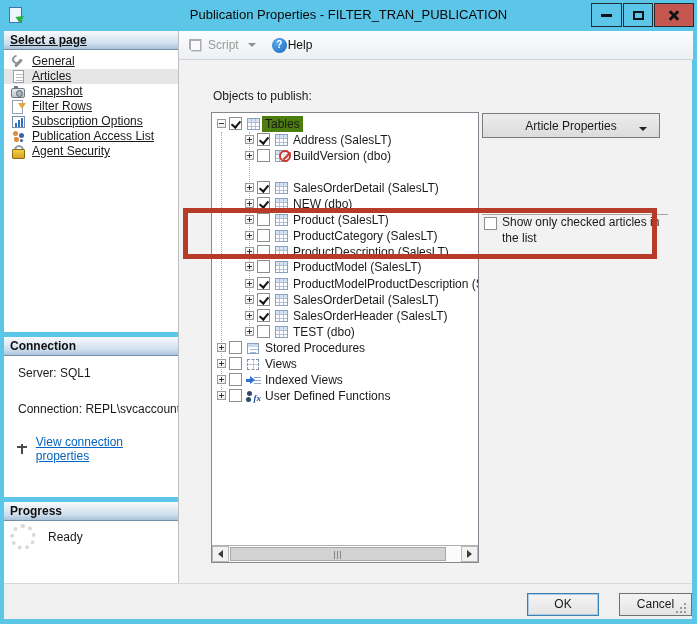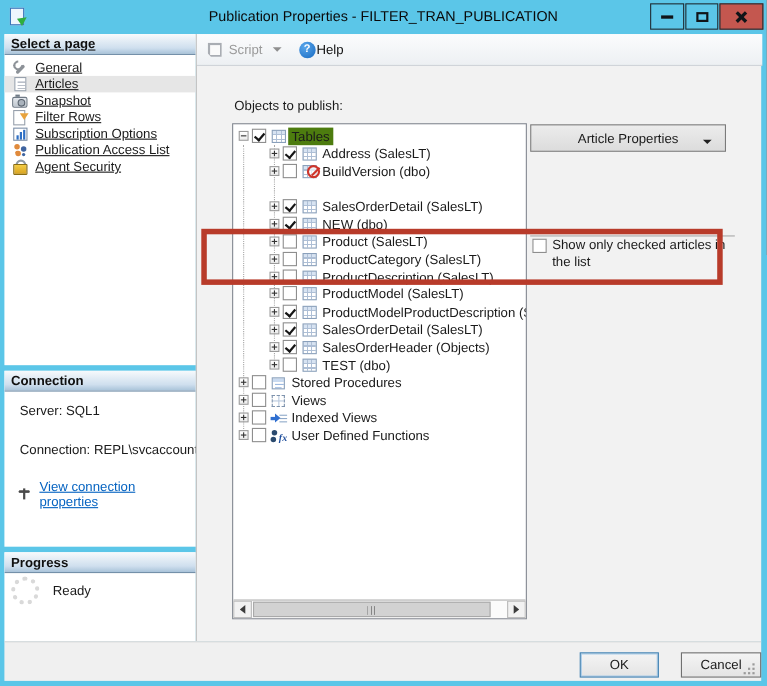--- a/index.html
+++ b/index.html
@@ -409,21 +409,21 @@
             <i class="i-table"></i>
           </span>
     <span class="lbl">SalesOrderDetail (SalesLT)</span>
   </div>
         <div class="tree-row d1" style="top: 195px;">
     <span class="expander plus"></span>
     <span class="cb checked"></span>
     <span class="ic-slot">
             <i class="i-table"></i>
           </span>
-    <span class="lbl">SalesOrderHeader (Objects)</span>
+    <span class="lbl">SalesOrderHeader (SalesLT)</span>
   </div>
         <div class="tree-row d1" style="top: 211px;">
     <span class="expander plus"></span>
     <span class="cb"></span>
     <span class="ic-slot">
             <i class="i-table"></i>
           </span>
     <span class="lbl">TEST (dbo)</span>
   </div>
         <div class="tree-row d0" style="top: 227px;">

